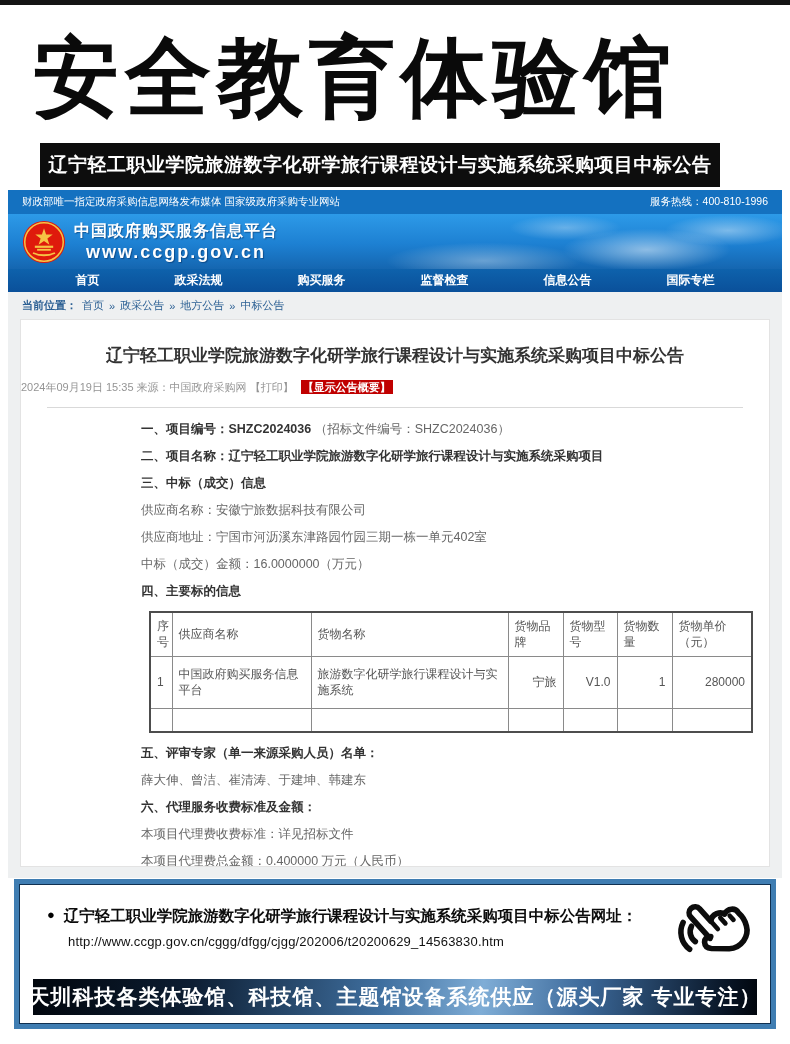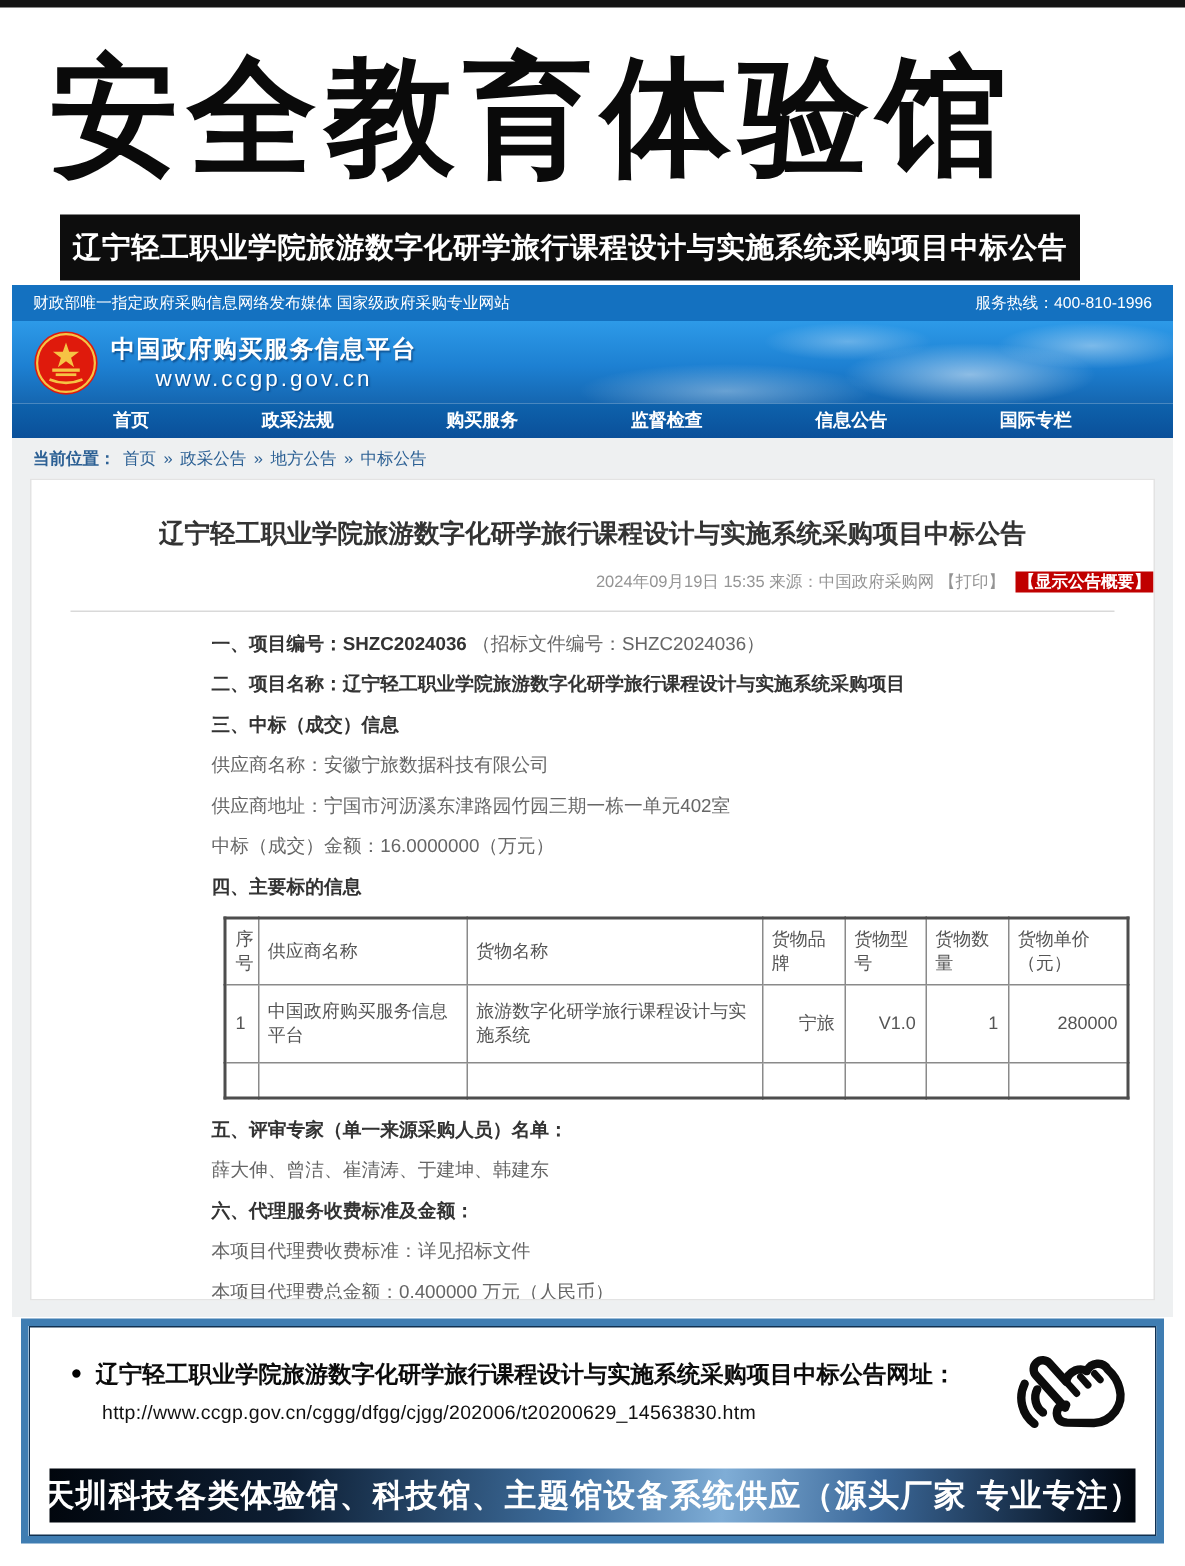--- a/index.html
+++ b/index.html
@@ -39,33 +39,33 @@
       radial-gradient(ellipse 120px 30px at 75% 65%, rgba(255,255,255,.5), transparent 70%),
       radial-gradient(ellipse 90px 22px at 90% 30%, rgba(255,255,255,.4), transparent 70%),
       radial-gradient(ellipse 140px 26px at 45% 85%, rgba(255,255,255,.35), transparent 70%),
       radial-gradient(ellipse 80px 18px at 60% 25%, rgba(255,255,255,.3), transparent 70%);
     pointer-events:none;
   }
   .emblem{ width:44px; height:44px; flex:0 0 44px; }
   .site-titles{ margin-left:8px; color:#fff; display:flex; flex-direction:column; align-items:center; z-index:1; }
   .site-title{ font-size:20px; font-weight:bold; letter-spacing:7px; white-space:nowrap; text-shadow:1px 1px 1px rgba(0,40,90,.5); }
   .site-subtitle{ font-size:16px; font-weight:bold; letter-spacing:1px; white-space:nowrap; text-shadow:1px 1px 1px rgba(0,40,90,.5); }
-  .site-url{ font-size:15px; font-weight:normal; letter-spacing:2px; text-shadow:1px 1px 1px rgba(0,40,90,.5); }
+  .site-url{ font-size:18px; font-weight:bold; letter-spacing:2px; text-shadow:1px 1px 1px rgba(0,40,90,.5); }
   .site-nav{
     height:23px; background:linear-gradient(180deg,#0e62ac,#0a509a);
     display:flex; align-items:center; justify-content:space-around; padding:0 30px;
   }
   .site-nav .nav-item{ color:#fff; font-size:12px; font-weight:bold; cursor:pointer; white-space:nowrap; }
   .breadcrumb{ height:27px; display:flex; align-items:center; padding-left:14px; font-size:11px; color:#2c6094; gap:5px; }
   .breadcrumb .bc-label{ font-weight:bold; }
   .card{
     margin:0 12px; background:#fff; border:1px solid #e3e3e3; height:548px; overflow:hidden;
   }
   .art-title{ text-align:center; margin-top:24px; font-size:17px; font-weight:bold; color:#333; }
-  .art-meta{ text-align:right; margin-top:13px; font-size:11px; color:#949494; }
+  .art-meta{ text-align:left; margin-top:13px; font-size:11px; color:#949494; }
   .art-meta .print{ color:#949494; }
   .art-meta .badge{ background:#c00000; color:#fff; font-weight:bold; padding:1px 2px; margin-left:4px; }
   .divider{ width:93%; margin:12px auto 0; border-top:1px solid #d9d9d9; }
   .content{ padding:2px 60px 0 120px; font-size:12.5px; color:#666; }
   .content p{ margin:11px 0; line-height:16px; white-space:nowrap; }
   .content p.head{ font-weight:bold; color:#333; }
   .goods-table{
     border-collapse:collapse; margin:12px 16px 12px 8px; border:2px solid #4d4d4d;
     font-size:12px; color:#555; table-layout:fixed; width:602px;
   }

